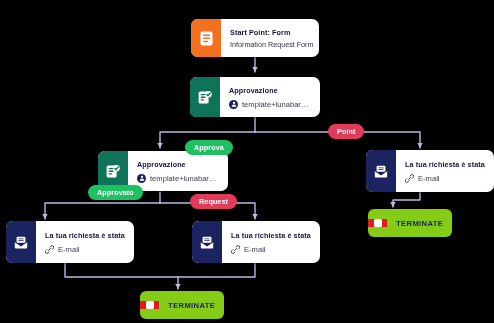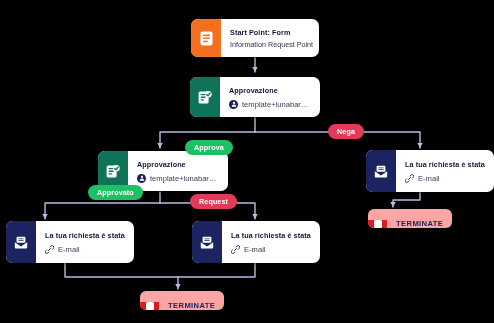--- a/index.html
+++ b/index.html
@@ -88,26 +88,26 @@
 
   
   .appr-node { width: 130px; height: 40px; }
   
   .mail-node { width: 128px; height: 42px; }
 
   
   .terminate {
     position: absolute;
     display: flex;
-    align-items: flex-end;
-    background: #fca5a5;
+    align-items: center;
+    background: #84cc16;
     border-radius: 6px;
     box-shadow: 0 1px 3px rgba(0,0,0,0.55);
     overflow: hidden;
-    height: 19px;
+    height: 28px;
     z-index: 3;
   }
   .term-icon {
     width: 19px;
     flex: 0 0 19px;
     background: #E01B1B;
     display: flex;
     align-items: center;
     justify-content: center;
   }
@@ -190,21 +190,21 @@
     <div class="node-icon ic-orange">
       <svg width="13" height="15" viewBox="0 0 13 15">
         <rect x="0.5" y="0.5" width="12" height="14" rx="2" fill="#ffffff"></rect>
         <rect x="3" y="3.4" width="7" height="1.5" rx="0.7" fill="#F37021"></rect>
         <rect x="3" y="6.6" width="7" height="1.5" rx="0.7" fill="#F37021"></rect>
         <rect x="3" y="9.8" width="5" height="1.5" rx="0.7" fill="#F37021"></rect>
       </svg>
     </div>
     <div class="node-body">
       <div class="node-title">Start Point: Form</div>
-      <div class="start-sub">Information Request Point</div>
+      <div class="start-sub">Information Request Form</div>
     </div>
   </div>
 
   <div class="node appr-node" style="left:190px; top:77px;">
     <div class="node-icon ic-teal">
       <svg width="14" height="15" viewBox="0 0 14 15">
         <rect x="0.6" y="1.4" width="10" height="12.2" rx="1.6" fill="#ffffff"></rect>
         <rect x="2.6" y="4" width="5" height="1.3" rx="0.6" fill="#0E7358"></rect>
         <rect x="2.6" y="6.6" width="5" height="1.3" rx="0.6" fill="#0E7358"></rect>
         <rect x="2.6" y="9.2" width="3.4" height="1.3" rx="0.6" fill="#0E7358"></rect>
@@ -224,21 +224,21 @@
         <span class="sub-text">template+lunabarese...</span>
       </div>
     </div>
   </div>
 
   <div class="pill pill-green" style="left:185px; top:140px;">
     <span>Approva</span>
   </div>
 
   <div class="pill pill-red" style="left:328px; top:124px;">
-    <span>Nega</span>
+    <span>Point</span>
   </div>
 
   <div class="node appr-node" style="left:98px; top:151px;">
     <div class="node-icon ic-teal">
       <svg width="14" height="15" viewBox="0 0 14 15">
         <rect x="0.6" y="1.4" width="10" height="12.2" rx="1.6" fill="#ffffff"></rect>
         <rect x="2.6" y="4" width="5" height="1.3" rx="0.6" fill="#0E7358"></rect>
         <rect x="2.6" y="6.6" width="5" height="1.3" rx="0.6" fill="#0E7358"></rect>
         <rect x="2.6" y="9.2" width="3.4" height="1.3" rx="0.6" fill="#0E7358"></rect>
         <circle cx="10.4" cy="4.3" r="3.3" fill="#ffffff"></circle>

